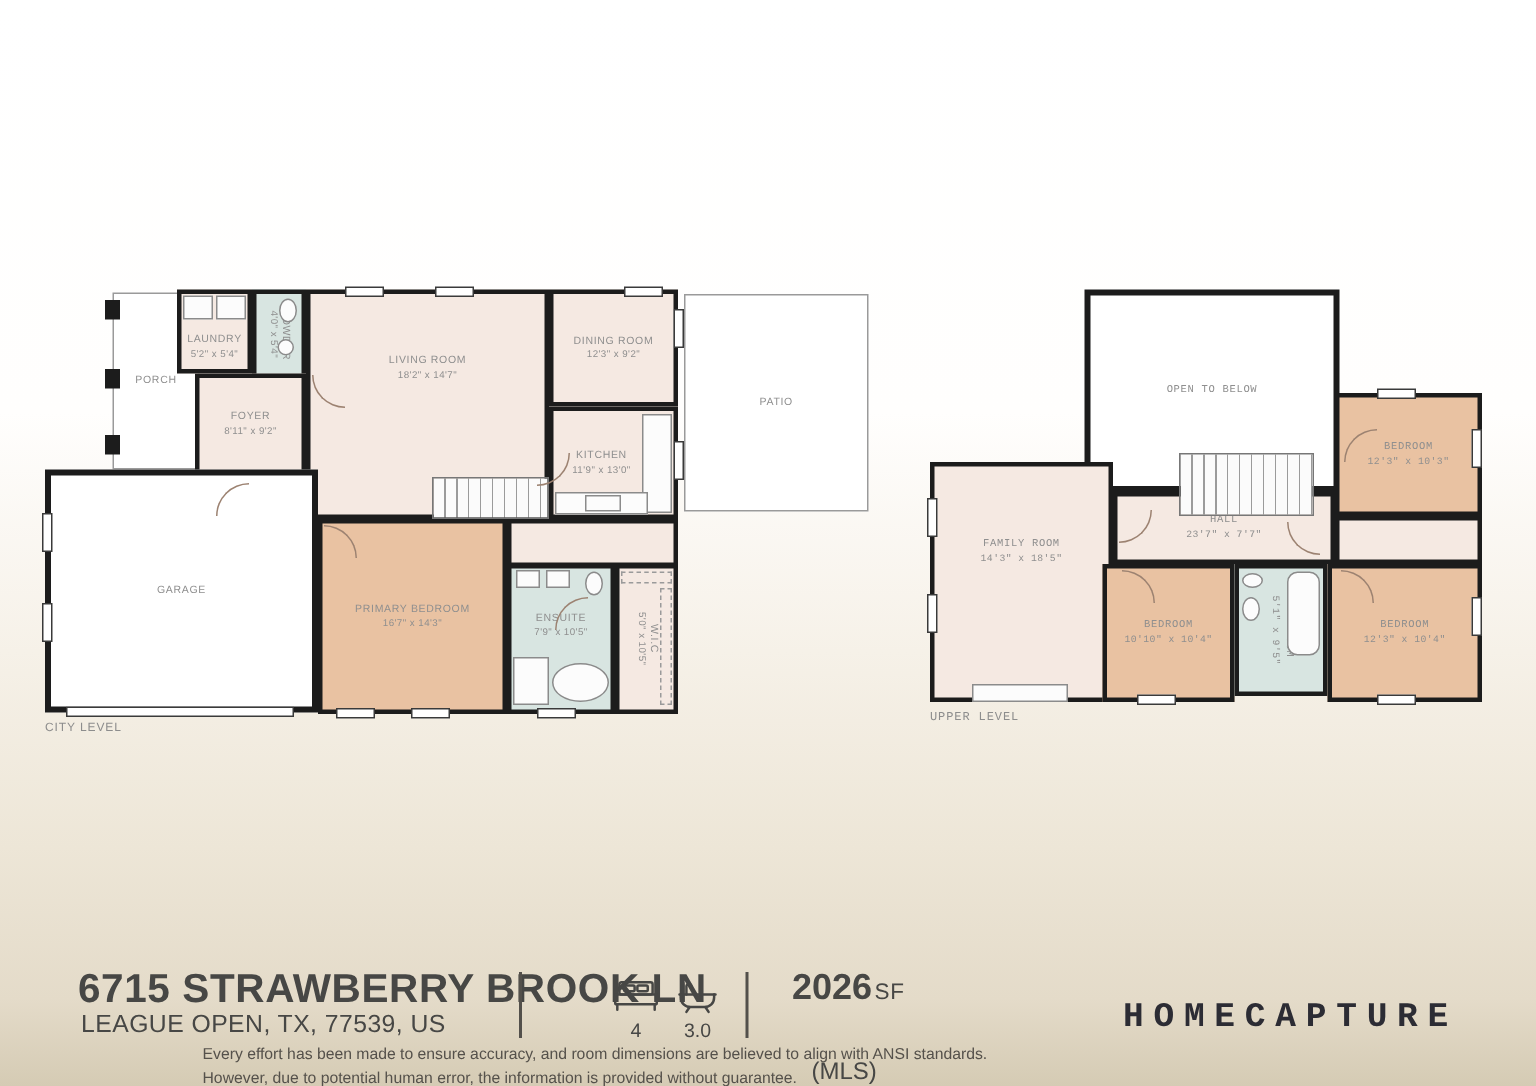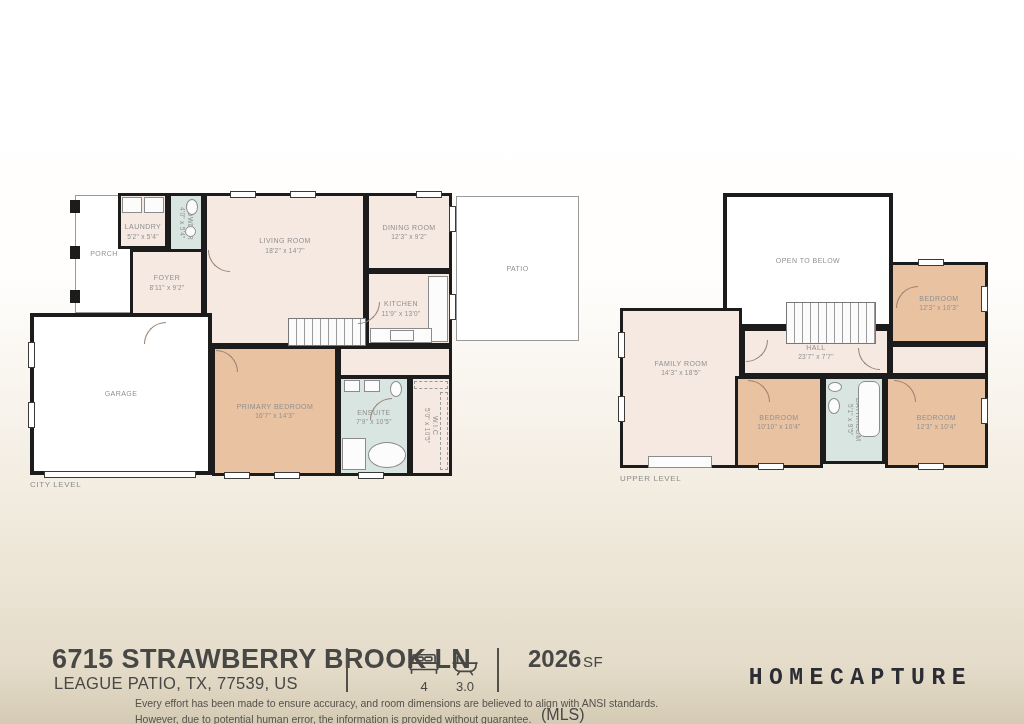--- a/index.html
+++ b/index.html
@@ -154,21 +154,21 @@
 
     <div class="arc" style="left:116px;top:132px;transform:rotate(90deg);"></div>
     <div class="arc" style="left:180px;top:60px;"></div>
     <div class="arc" style="left:188px;top:160px;transform:rotate(180deg);"></div>
     <div class="arc" style="left:330px;top:112px;transform:rotate(270deg);"></div>
     <div class="arc" style="left:342px;top:208px;transform:rotate(90deg);"></div>
 
     <div class="caption" style="left:2px;top:290px;">CITY LEVEL</div>
   </div>
 
-  <div class="plan" style="left:618px;top:190px;width:374px;height:300px;">
+  <div class="plan" style="left:618px;top:190px;width:374px;height:300px;font-family:Liberation Mono, monospace;">
     <div class="room heavy white" style="left:105px;top:3px;width:170px;height:135px;">
       <div class="rlabel">
           <div>OPEN TO BELOW</div>
         </div>
     </div>
     <div class="room tan" style="left:272px;top:72px;width:98px;height:82px;">
       <div class="rlabel">
           <div>BEDROOM</div>
       <div class="dims">12'3" x 10'3"</div>
         </div>
@@ -222,21 +222,21 @@
     <div class="arc" style="left:128px;top:150px;transform:rotate(270deg);"></div>
     <div class="arc" style="left:130px;top:190px;transform:rotate(180deg);"></div>
     <div class="arc" style="left:276px;top:190px;transform:rotate(180deg);"></div>
     <div class="arc" style="left:278px;top:96px;transform:rotate(90deg);"></div>
     <div class="arc" style="left:240px;top:158px;"></div>
 
     <div class="caption" style="left:2px;top:284px;">UPPER LEVEL</div>
   </div>
 
   <div class="addr1">6715 STRAWBERRY BROOK LN</div>
-  <div class="addr2">LEAGUE PATIO, TX, 77539, US</div>
+  <div class="addr2">LEAGUE OPEN, TX, 77539, US</div>
 
   <div class="vdiv" style="left:346px;"></div>
 
   <div class="stat" style="left:402px;">
     <svg width="32" height="24" viewBox="0 0 34 26" fill="none" stroke="#474745" stroke-width="1.8" stroke-linecap="round">
       <rect x="5" y="3" width="24" height="9" rx="1.5"></rect>
       <rect x="8.5" y="5.5" width="7.5" height="4" rx="1"></rect>
       <rect x="18" y="5.5" width="7.5" height="4" rx="1"></rect>
       <rect x="2" y="12" width="30" height="7" rx="1"></rect>
       <path d="M3.5 19 v4 M30.5 19 v4"></path>

